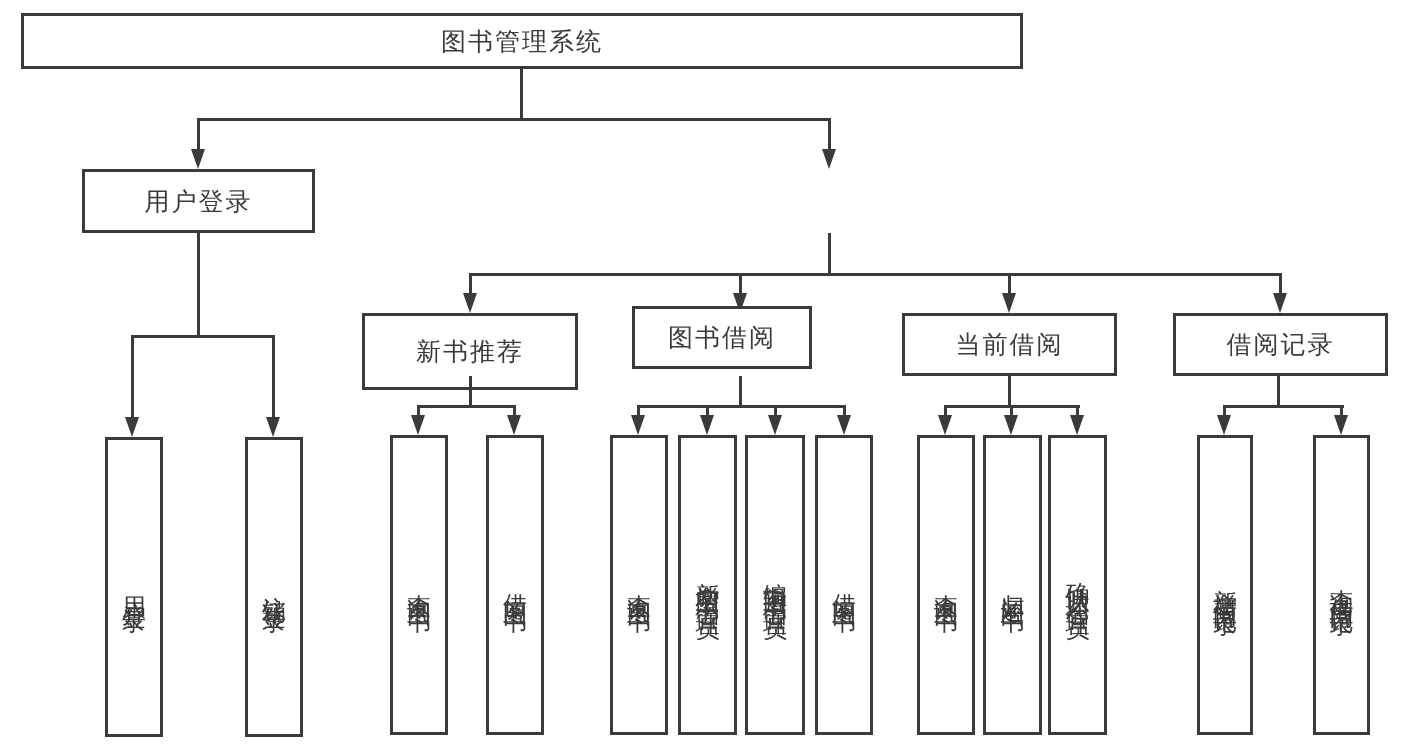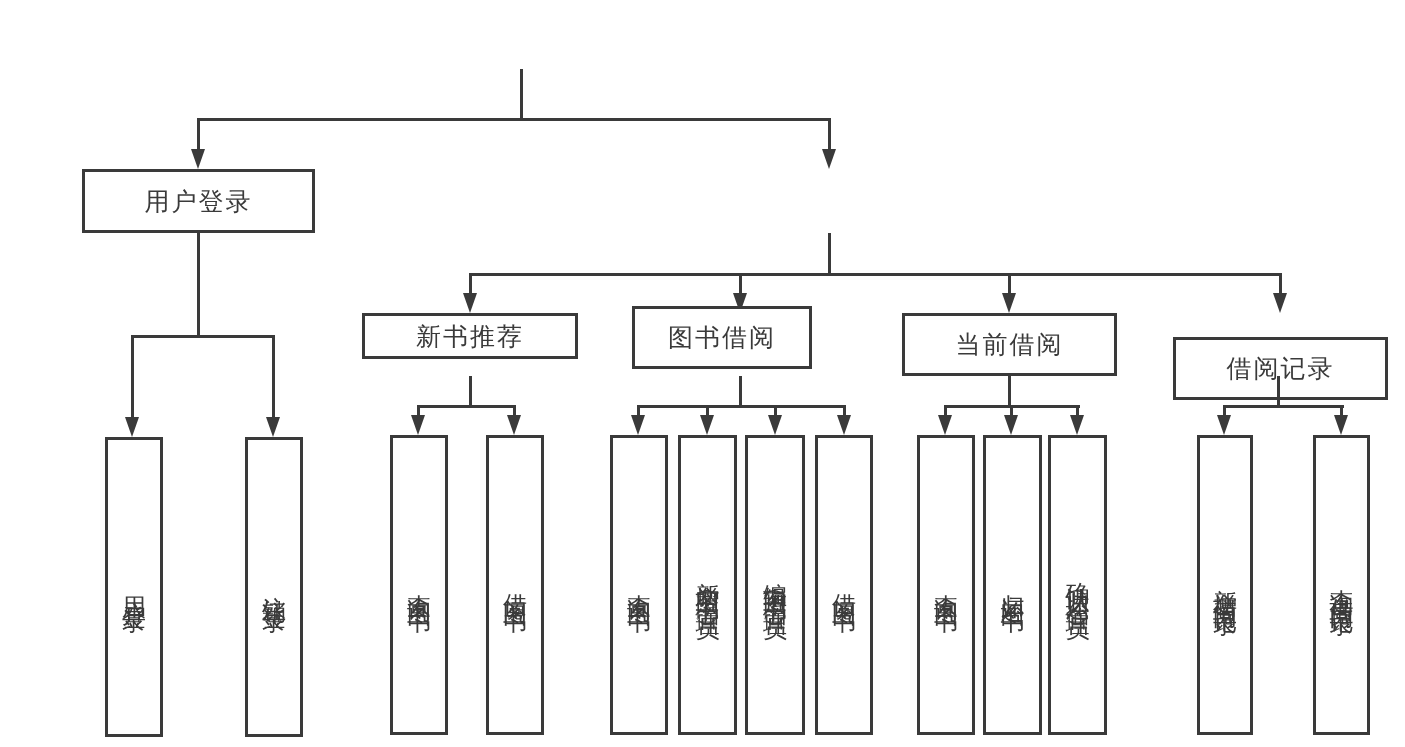--- a/index.html
+++ b/index.html
@@ -31,20 +31,23 @@
     position:absolute;right:6px;top:714px;z-index:5;
     font-size:23px;letter-spacing:1px;color:#dcdcdc;
     text-shadow:0 1px 2px rgba(0,0,0,0.18);white-space:nowrap;
   }
 </style>
 </head>
 <body>
 
 <div id="stage">
 
+  <div class="box" style="left:21px;top:13px;width:1002px;height:56px;">
+    <span>图书管理系统</span>
+  </div>
 
   <div class="v" style="left:520px;top:69px;height:50px;"></div>
   <div class="h" style="left:197px;top:118px;width:634px;"></div>
   <div class="v" style="left:197px;top:118px;height:34px;"></div>
   <div class="ah" style="left:191px;top:149px;"></div>
   <div class="v" style="left:828px;top:118px;height:34px;"></div>
   <div class="ah" style="left:822px;top:149px;"></div>
 
   <div class="box" style="left:82px;top:169px;width:233px;height:64px;">
     <span>用户登录</span>
@@ -61,30 +64,30 @@
   <div class="h" style="left:469px;top:273px;width:812px;"></div>
   <div class="v" style="left:469px;top:273px;height:22px;"></div>
   <div class="ah" style="left:463px;top:293px;"></div>
   <div class="v" style="left:739px;top:273px;height:22px;"></div>
   <div class="ah" style="left:733px;top:293px;"></div>
   <div class="v" style="left:1008px;top:273px;height:22px;"></div>
   <div class="ah" style="left:1002px;top:293px;"></div>
   <div class="v" style="left:1279px;top:273px;height:22px;"></div>
   <div class="ah" style="left:1273px;top:293px;"></div>
 
-  <div class="box" style="left:362px;top:313px;width:216px;height:46px;">
+  <div class="box" style="left:362px;top:313px;width:216px;height:77px;">
     <span>新书推荐</span>
   </div>
   <div class="box" style="left:632px;top:306px;width:180px;height:63px;">
     <span>图书借阅</span>
   </div>
   <div class="box" style="left:902px;top:313px;width:215px;height:63px;">
     <span>当前借阅</span>
   </div>
-  <div class="box" style="left:1173px;top:313px;width:215px;height:63px;margin-top:24px;">
+  <div class="box" style="left:1173px;top:313px;width:215px;height:63px;">
     <span>借阅记录</span>
   </div>
 
   <div class="v" style="left:469px;top:376px;height:31px;"></div>
   <div class="h" style="left:417px;top:405px;width:99px;"></div>
   <div class="v" style="left:417px;top:405px;height:12px;"></div>
   <div class="ah" style="left:411px;top:415px;"></div>
   <div class="v" style="left:513px;top:405px;height:12px;"></div>
   <div class="ah" style="left:507px;top:415px;"></div>
 

